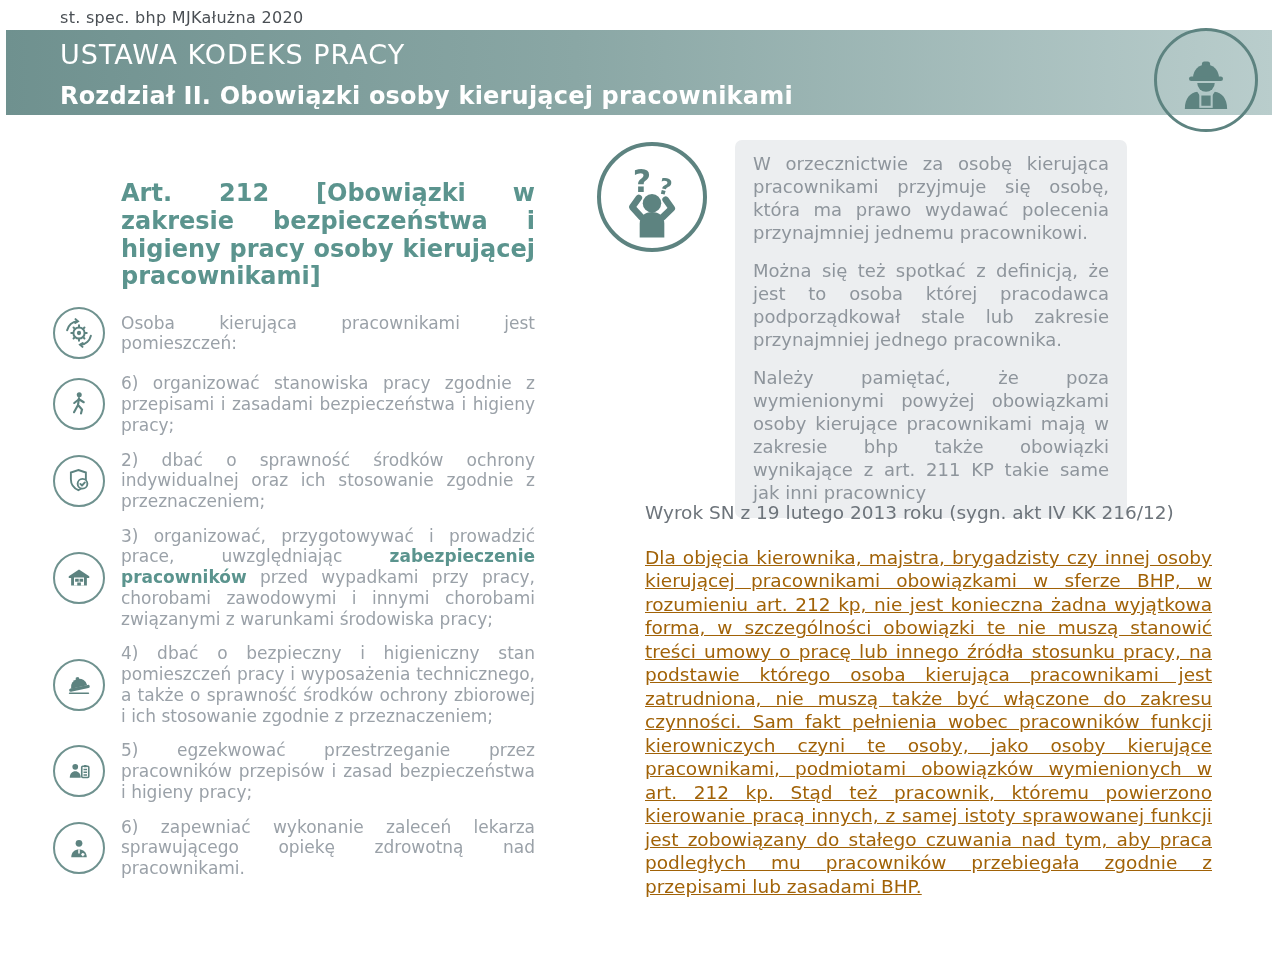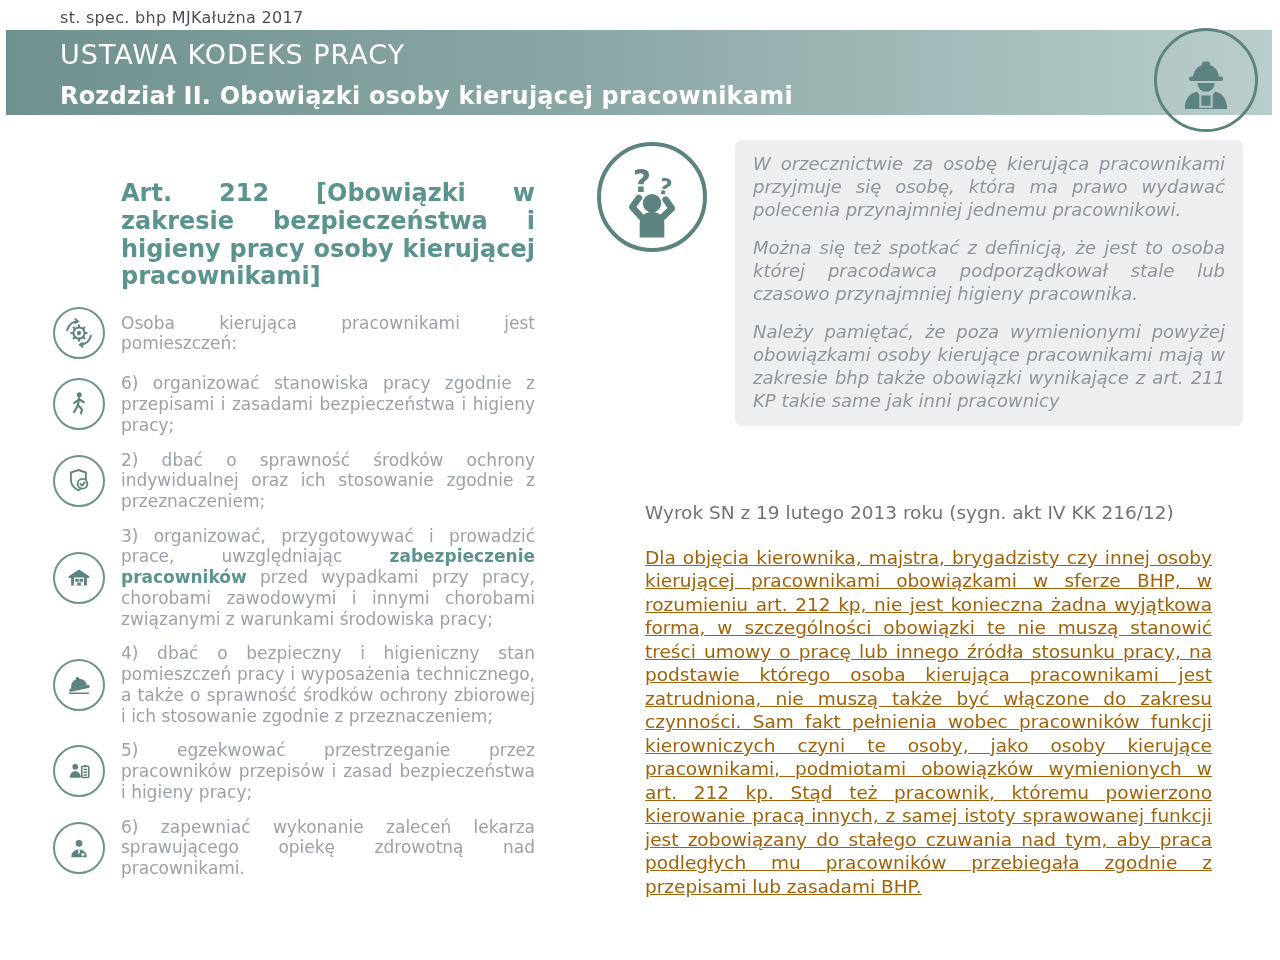--- a/index.html
+++ b/index.html
@@ -42,42 +42,42 @@
     text-align:justify; margin-bottom:2px;
   }
   .hl { color:#5b948e; font-weight:700; }
   
   .q-badge {
     position:absolute; left:597px; top:142px; width:110px; height:110px;
     border:4px solid #5d8380; border-radius:50%;
     display:flex; align-items:center; justify-content:center; background:#ffffff;
   }
   .info-box {
-    position:absolute; left:735px; top:140px; width:508px;
-    background:#eceef0; border-radius:7px; padding:12px 18px 14px 18px;font-style:italic;
+    position:absolute; left:735px; top:140px; width:392px;
+    background:#eceef0; border-radius:7px; padding:12px 18px 14px 18px;
   }
   .info-box p {
     font-size:18px; line-height:1.28; color:#8e959c; text-align:justify;
     margin-bottom:15px;
   }
   .info-box p:last-child { margin-bottom:0; }
   .ruling-title {
     position:absolute; left:645px; top:502px; width:580px;
     font-size:18.5px; color:#6d747b;
   }
   .ruling-body {
     position:absolute; left:645px; top:546px; width:567px;
     font-size:18.5px; line-height:1.27; color:#a16207; text-align:justify;text-decoration:underline;
   }
   svg { display:block; }
 </style>
 </head>
 <body>
 
-<div class="watermark">st. spec. bhp MJKałużna 2017</div>
+<div class="watermark">st. spec. bhp MJKałużna 2020</div>
 
 <div class="band">
   <div class="band-title">USTAWA KODEKS PRACY</div>
   <div class="band-subtitle">Rozdział II. Obowiązki osoby kierującej pracownikami</div>
 </div>
 
 <div class="band-badge">
   <svg width="66" height="66" viewBox="0 0 64 64">
     <g fill="#5d8380">
       <rect x="28" y="14" width="8" height="7" rx="2.5"></rect>
@@ -234,18 +234,18 @@
       <path d="M38 73 L27.5 61.5 L35 51"></path>
       <path d="M62 73 L72.5 63 L65.5 53"></path>
     </g>
     <text x="28" y="44" font-size="36" font-weight="bold" fill="#5d8380" font-family="DejaVu Sans, sans-serif">?</text>
     <text x="58" y="47" font-size="25" font-weight="bold" fill="#5d8380" font-family="DejaVu Sans, sans-serif" transform="rotate(14 64 38)">?</text>
   </svg>
 </div>
 
 <div class="info-box">
   <p>W orzecznictwie za osobę kierująca pracownikami przyjmuje się osobę, która ma prawo wydawać polecenia przynajmniej jednemu pracownikowi.</p>
-  <p>Można się też spotkać z definicją, że jest to osoba której pracodawca podporządkował stale lub czasowo przynajmniej higieny pracownika.</p>
+  <p>Można się też spotkać z definicją, że jest to osoba której pracodawca podporządkował stale lub zakresie przynajmniej jednego pracownika.</p>
   <p>Należy pamiętać, że poza wymienionymi powyżej obowiązkami osoby kierujące pracownikami mają w zakresie bhp także obowiązki wynikające z art. 211 KP takie same jak inni pracownicy</p>
 </div>
 
 <div class="ruling-title">Wyrok SN z 19 lutego 2013 roku (sygn. akt IV KK 216/12)</div>
 <div class="ruling-body">Dla objęcia kierownika, majstra, brygadzisty czy innej osoby kierującej pracownikami obowiązkami w sferze BHP, w rozumieniu art. 212 kp, nie jest konieczna żadna wyjątkowa forma, w szczególności obowiązki te nie muszą stanowić treści umowy o pracę lub innego źródła stosunku pracy, na podstawie którego osoba kierująca pracownikami jest zatrudniona, nie muszą także być włączone do zakresu czynności. Sam fakt pełnienia wobec pracowników funkcji kierowniczych czyni te osoby, jako osoby kierujące pracownikami, podmiotami obowiązków wymienionych w art. 212 kp. Stąd też pracownik, któremu powierzono kierowanie pracą innych, z samej istoty sprawowanej funkcji jest zobowiązany do stałego czuwania nad tym, aby praca podległych mu pracowników przebiegała zgodnie z przepisami lub zasadami BHP.</div>
 
 </body></html>

